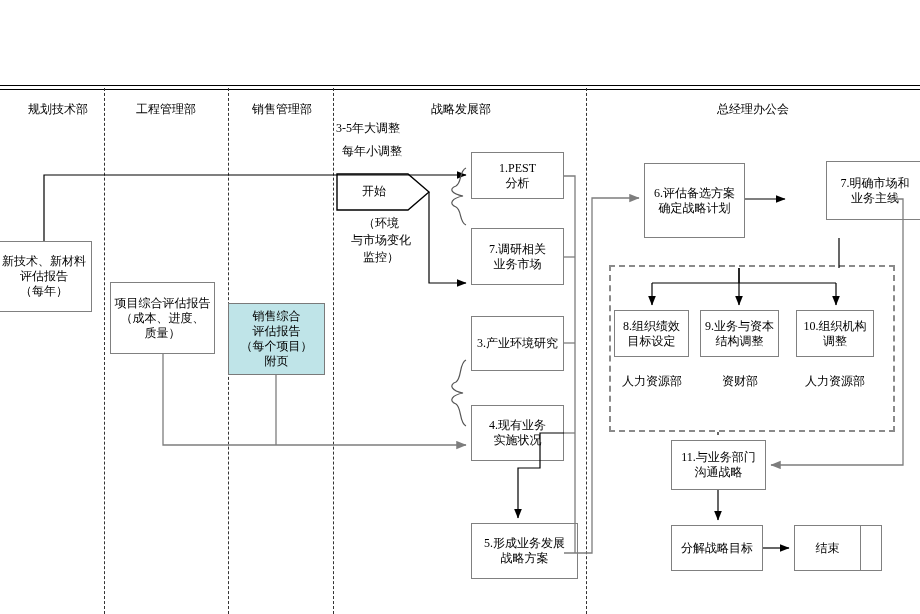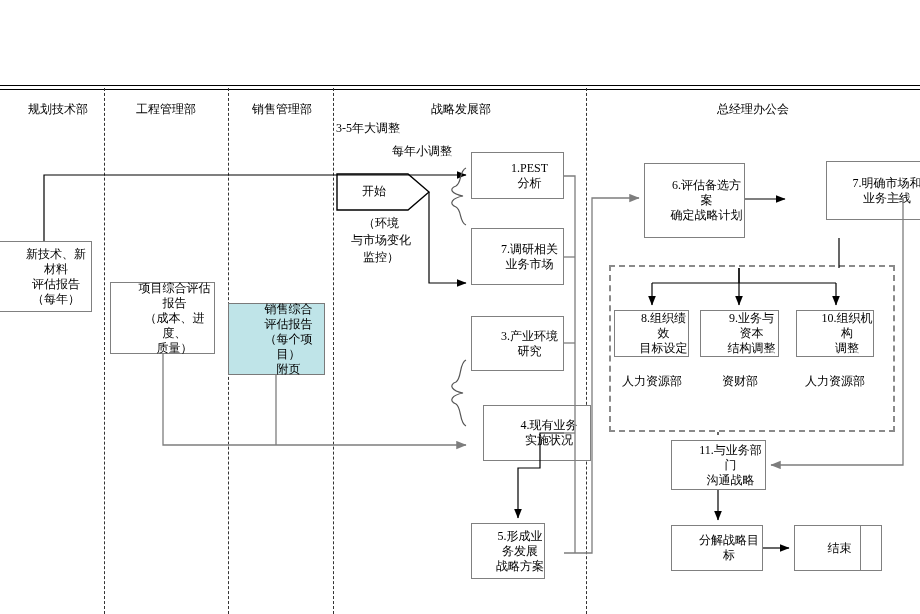--- a/index.html
+++ b/index.html
@@ -24,21 +24,21 @@
   .lane-title{position:absolute;font-size:12px;line-height:14px;
               text-align:center;white-space:nowrap;}
 
   
   .divider{position:absolute;width:0;border-left:1px dashed #333;}
 
   
   .box{position:absolute;box-sizing:border-box;
        border:1px solid #808080;background:#fff;
        display:flex;align-items:center;justify-content:center;
-       text-align:center;font-size:12px;line-height:15px;padding-left:24px;}
+       text-align:center;font-size:12px;line-height:15px;}
   .box.fill{background:#bfe4e8;border:1px solid #7a7a7a;}
 
   
   .group-dashed{position:absolute;box-sizing:border-box;
        border:2px dashed #8a8a8a;background:transparent;}
 
   
   .lbl{position:absolute;font-size:12px;line-height:15px;
        text-align:center;white-space:nowrap;}
 
@@ -64,21 +64,21 @@
   <div class="divider" style="left:333px;top:88px;height:526px;"></div>
   <div class="divider" style="left:586px;top:88px;height:526px;"></div>
 
   <div class="lane-title" style="left:12px;top:102px;width:92px;">规划技术部</div>
   <div class="lane-title" style="left:110px;top:102px;width:112px;">工程管理部</div>
   <div class="lane-title" style="left:233px;top:102px;width:98px;">销售管理部</div>
   <div class="lane-title" style="left:590px;top:102px;width:326px;">总经理办公会</div>
   <div class="lane-title" style="left:338px;top:102px;width:246px;">战略发展部</div>
 
   <div class="lbl" style="left:336px;top:121px;width:110px;text-align:left;">3-5年大调整</div>
-  <div class="lbl" style="left:342px;top:144px;width:110px;text-align:right;">每年小调整</div>
+  <div class="lbl" style="left:342px;top:144px;width:110px;text-align:left;">每年小调整</div>
 
   <div class="pent" style="left:336px;top:173px;width:94px;height:38px;">
     <svg width="94" height="38" viewBox="0 0 94 38">
       <polygon points="1,1 72,1 93,19 72,37 1,37" fill="#ffffff" stroke="#000000" stroke-width="1.4"></polygon>
     </svg>
     <div style="position:absolute;left:0;top:10px;width:76px;text-align:center;font-size:12px;">开始</div>
   </div>
   <div class="lbl" style="left:333px;top:216px;width:96px;">（环境</div>
   <div class="lbl" style="left:333px;top:233px;width:96px;">与市场变化</div>
   <div class="lbl" style="left:333px;top:250px;width:96px;">监控）</div>
@@ -121,28 +121,28 @@
       <div>业务市场</div>
     </div>
   </div>
 
   <div class="box" style="left:471px;top:316px;width:93px;height:55px;">
     <div>
       <div>3.产业环境研究</div>
     </div>
   </div>
 
-  <div class="box" style="left:471px;top:405px;width:108px;height:56px;margin-left:12px;">
+  <div class="box" style="left:471px;top:405px;width:93px;height:56px;">
     <div>
       <div>4.现有业务</div>
       <div>实施状况</div>
     </div>
   </div>
 
-  <div class="box" style="left:471px;top:523px;width:74px;height:56px;">
+  <div class="box" style="left:471px;top:523px;width:107px;height:56px;">
     <div>
       <div>5.形成业务发展</div>
       <div>战略方案</div>
     </div>
   </div>
 
   <div class="box" style="left:644px;top:163px;width:101px;height:75px;">
     <div>
       <div>6.评估备选方案</div>
       <div>确定战略计划</div>

